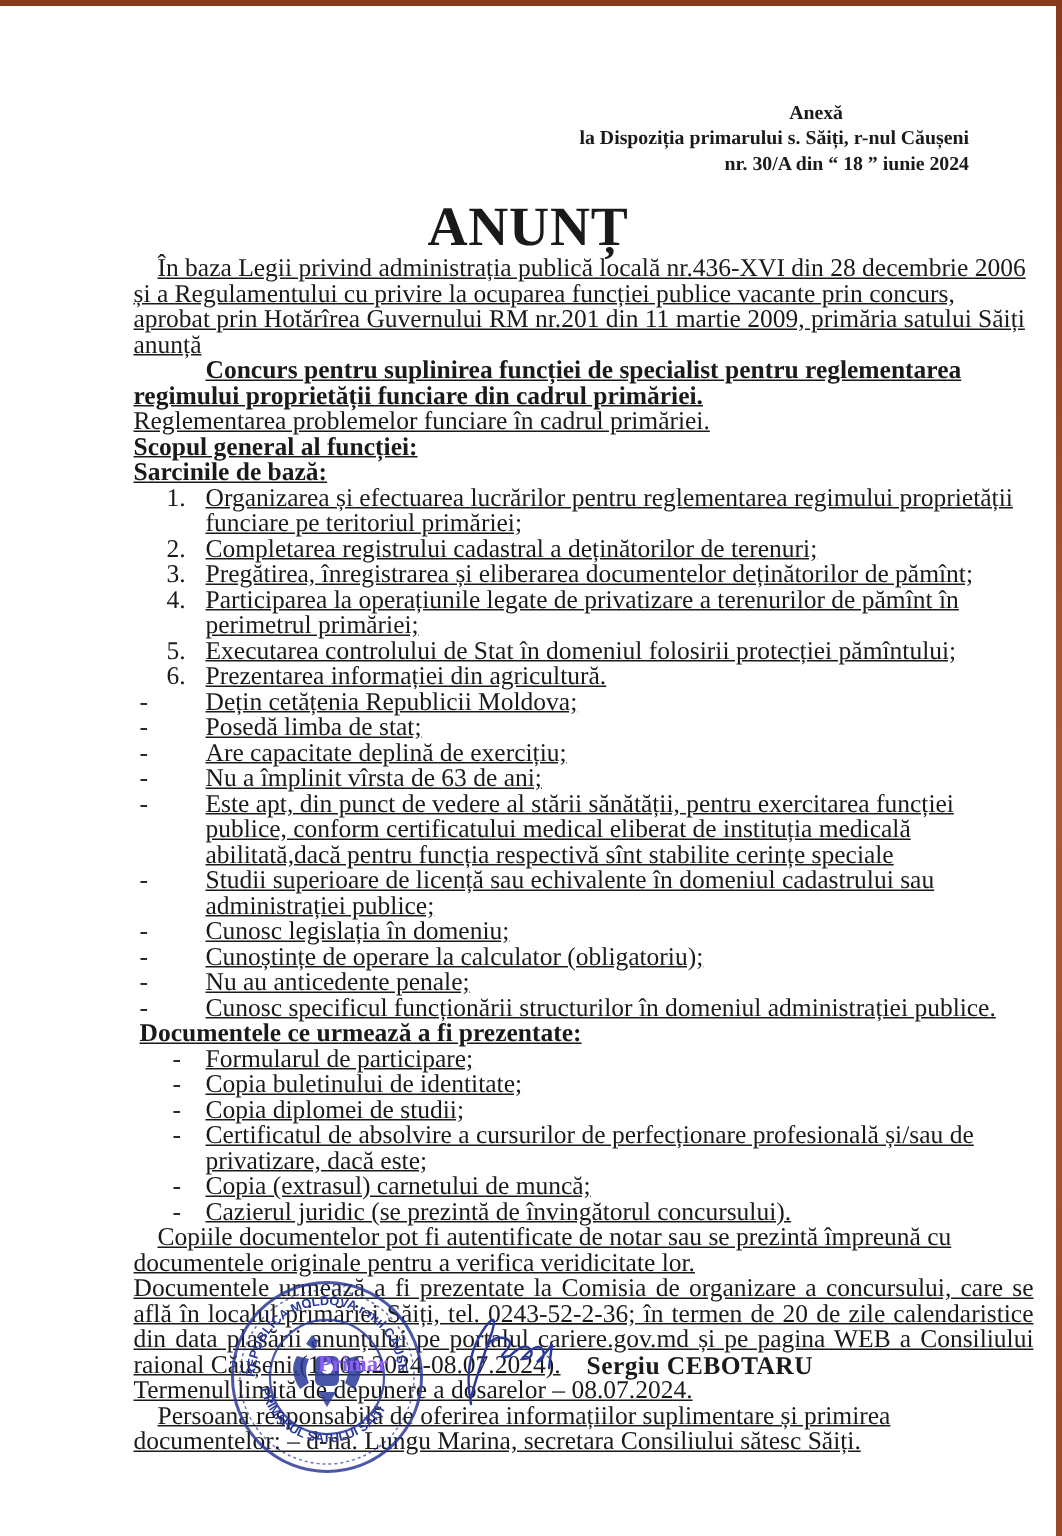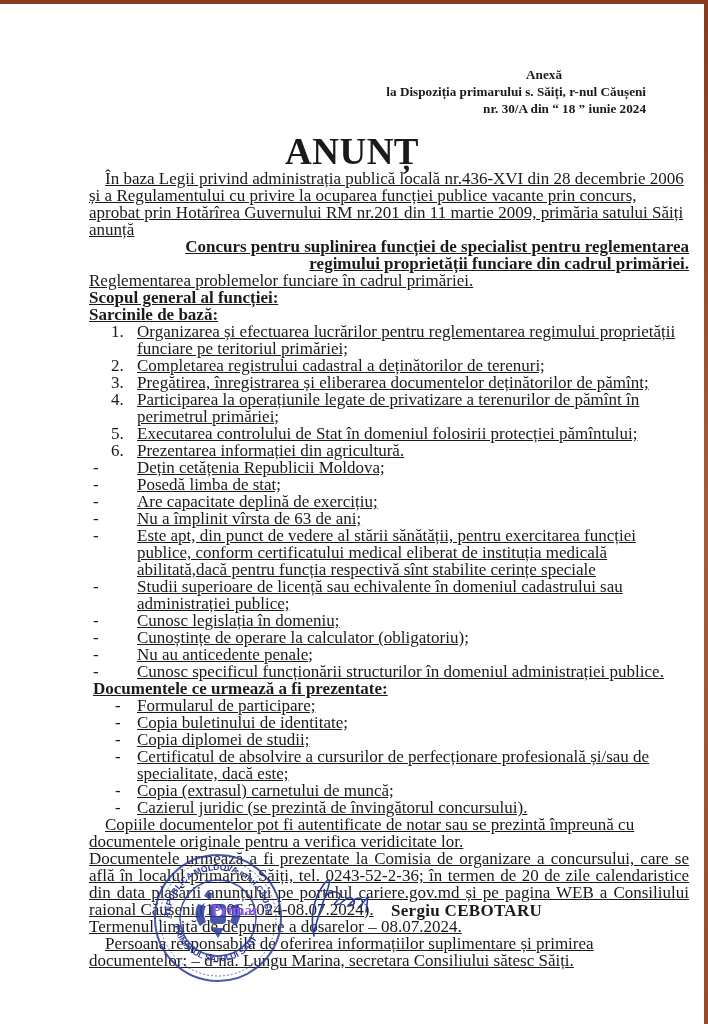--- a/index.html
+++ b/index.html
@@ -13,21 +13,21 @@
   .right-edge { position: absolute; right: 0; top: 0; width: 4px; height: 1024px; background: linear-gradient(#8a3a1c, #a85a3a 50%, #9a4a2a); }
   .page { position: absolute; left: 0; top: 0; width: 704px; }
   .annex { position: absolute; right: 58px; top: 66px; text-align: right; font-weight: bold; font-size: 13.2px; line-height: 17px; }
   .annex div:first-child { padding-right: 84px; }
   .annex .l3 { }
   .title { position: absolute; left: 0; width: 704px; top: 130px; text-align: center; font-weight: bold; font-size: 37px; letter-spacing: 0.5px; }
   .body { position: absolute; left: 89px; top: 170px; width: 600px; font-size: 17px; line-height: 17px; text-decoration: underline; }
   .p { margin: 0; }
   .indent { text-indent: 16px; }
   .bold { font-weight: bold; }
-  .concurs { text-indent: 48px; font-weight: bold; text-align: right; }
+  .concurs { text-indent: 48px; font-weight: bold; }
   .ol { margin: 0; padding: 0; list-style: none; }
   .ol li { position: relative; padding-left: 48px; }
   .ol li .num { position: absolute; left: 22px; }
   .ul { margin: 0; padding: 0; list-style: none; }
   .ul li { position: relative; padding-left: 48px; }
   .ul li .dash { position: absolute; left: 4px; }
   .ul.doc li .dash { left: 26px; }
   .just { text-align: justify; }
   .u { text-decoration: underline; margin-top: 24px; }
   .stamp { position: absolute; left: 152px; top: 852px; width: 132px; height: 132px; }
@@ -79,21 +79,21 @@
       <li><span class="dash">-</span><span>Cunoștințe de operare la calculator (obligatoriu);</span></li>
       <li><span class="dash">-</span><span>Nu au anticedente penale;</span></li>
       <li><span class="dash">-</span><span>Cunosc specificul funcționării structurilor în domeniul administrației publice.</span></li>
     </ul>
 
     <p class="p bold" style="padding-left:4px">Documentele ce urmează a fi prezentate:</p>
     <ul class="ul doc">
       <li><span class="dash">-</span><span>Formularul de participare;</span></li>
       <li><span class="dash">-</span><span>Copia buletinului de identitate;</span></li>
       <li><span class="dash">-</span><span>Copia diplomei de studii;</span></li>
-      <li><span class="dash">-</span><span>Certificatul de absolvire a cursurilor de perfecționare profesională și/sau de specialitate, dacă este;</span></li>
+      <li><span class="dash">-</span><span>Certificatul de absolvire a cursurilor de perfecționare profesională și/sau de privatizare, dacă este;</span></li>
       <li><span class="dash">-</span><span>Copia (extrasul) carnetului de muncă;</span></li>
       <li><span class="dash">-</span><span>Cazierul juridic (se prezintă de învingătorul concursului).</span></li>
     </ul>
 
     <p class="p indent">Copiile documentelor pot fi autentificate de notar sau se prezintă împreună cu documentele originale pentru a verifica veridicitate lor.</p>
     <p class="p just"><span>Documentele urmează a fi prezentate la Comisia de organizare a concursului, care se află în localul primăriei Săiți, tel. </span><span class="u">0243-52-2-36;</span><span>  în termen de 20 de zile calendaristice din data plasării anunțului pe portalul cariere.gov.md și pe pagina WEB a Consiliului raional Căușeni.(18.06.2024-08.07.2024).</span></p>
     <p class="p">Termenul limită de depunere a dosarelor – 08.07.2024.</p>
     <p class="p indent">Persoana responsabilă de oferirea informațiilor suplimentare și primirea documentelor:  – d-na. Lungu Marina, secretara Consiliului sătesc Săiți.</p>
   </div>
 

